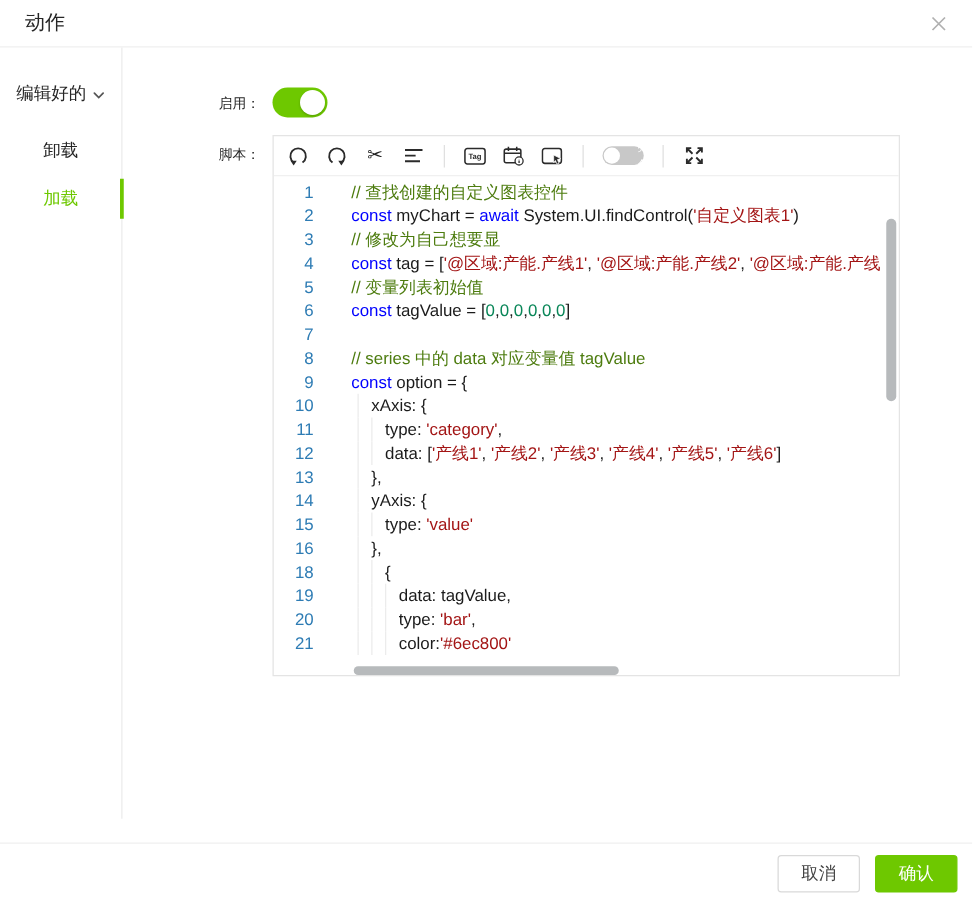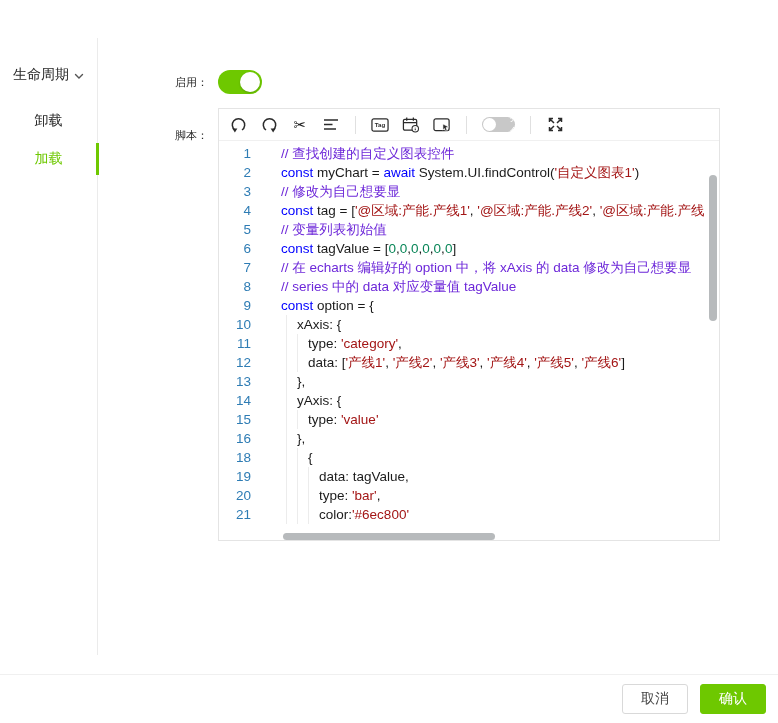--- a/index.html
+++ b/index.html
@@ -18,21 +18,21 @@
   .sb-items { margin-top:18px; }
   .sb-item { position:relative; height:38px; display:flex; align-items:center; justify-content:center; font-size:14px; color:#262626; cursor:pointer; }
   .sb-item.active { color:var(--accent,#6ec800); }
   .sb-item.active .act-bar { position:absolute; right:-2px; top:3px; width:3px; height:32px; background:var(--accent,#6ec800); }
 
   
   .content { position:absolute; left:98px; top:38px; right:0; padding:32px 0 0 77px; }
   .row { display:flex; align-items:center; }
   .row + .row { margin-top:14px; align-items:flex-start; }
   .f-label { width:43px; flex:none; font-size:11px; color:#262626; }
-  .row.script .f-label { margin-top:20px; }
+  .row.script .f-label { margin-top:8px; }
 
   
   .toggle { position:relative; width:44px; height:24px; border-radius:12px; background:var(--accent,#6ec800); cursor:pointer; }
   .toggle .knob { position:absolute; right:2px; top:2px; width:20px; height:20px; border-radius:50%; background:#fff; box-shadow:0 1px 2px rgba(0,0,0,.2); }
 
   
   .editor { position:relative; width:502px; height:433px; border:1px solid #e4e4e4; background:#fff; overflow:hidden; }
   .toolbar { height:32px; border-bottom:1px solid #f0f0f0; display:flex; align-items:center; padding:0 10px; gap:13px; }
   .tb-icon { display:flex; align-items:center; justify-content:center; width:18px; height:18px; color:#333; cursor:pointer; }
   .tb-icon svg { display:block; }
@@ -43,43 +43,51 @@
   .theme-toggle .tlabel { font-size:9px; color:#fff; margin-left:14px; letter-spacing:0; }
 
   
   .code { position:relative; height:400px; overflow:hidden; padding-top:3px; font-size:13.5px; }
   .cl { display:flex; line-height:19px; white-space:pre; }
   .ln { width:40px; flex:none; text-align:right; padding-right:8px; color:#2e7cb4; user-select:none; }
   .ct { padding-left:22px; }
   .ind { display:inline-block; width:11px; height:19px; vertical-align:top; border-left:1px solid #ececec; }
   .ct .ind:first-of-type { margin-left:5px; }
   .tk-kw { color:#0000ff; }
-  .tk-cm { color:#6d28d9; }
+  .tk-cm { color:#4d7c0f; }
   .tk-st { color:#a31515; }
   .tk-nu { color:#098658; }
   .tk-pl { color:#1b1b1b; }
 
   .vsb { position:absolute; right:2px; top:34px; width:8px; height:146px; background:#b7babc; border-radius:4px; cursor:pointer; }
   .hsb { position:absolute; left:64px; bottom:1px; width:212px; height:7px; background:#b7babc; border-radius:4px; cursor:pointer; }
 
   
   .footer { position:absolute; left:0; right:0; bottom:0; height:49px; border-top:1px solid #f0f0f0; display:flex; align-items:center; justify-content:flex-end; gap:12px; padding-right:12px; background:#fff; }
   .btn { height:30px; min-width:61px; padding:0 18px; font-size:14px; border-radius:3px; cursor:pointer; font-family:inherit; }
   .btn-cancel { background:#fff; border:1px solid #d9d9d9; color:#444; }
   .btn-confirm { background:var(--accent,#6ec800); border:1px solid var(--accent,#6ec800); color:#fff; }
 </style>
 </head>
 <body>
 
 <div class="dialog">
 
+  <div class="hdr">
+    <span class="hdr-title">动作</span>
+    <span class="hdr-close">
+      <svg width="14" height="14" viewBox="0 0 14 14">
+          <path d="M2 2 L12 12 M12 2 L2 12" stroke="#b0b0b0" stroke-width="1.4" fill="none"></path>
+        </svg>
+    </span>
+  </div>
 
   <div class="sidebar">
     <div class="sb-group">
-      <span>生命周期</span>
+      <span>编辑好的</span>
       <span>
         <svg width="10" height="7" viewBox="0 0 10 7">
             <path d="M1.5 1.5 L5 5 L8.5 1.5" stroke="#555" stroke-width="1.4" fill="none" stroke-linecap="round"></path>
           </svg>
       </span>
     </div>
     <div class="sb-items">
       <div class="sb-item">
         <span>卸载</span>
       </div>
@@ -157,21 +165,21 @@
         </div>
 
         <div class="code">
           <div>
               <div class="cl"><span class="ln">1</span><span class="ct"><span class="tk-cm">// 查找创建的自定义图表控件</span></span></div>
               <div class="cl"><span class="ln">2</span><span class="ct"><span class="tk-kw">const </span><span class="tk-pl">myChart = </span><span class="tk-kw">await </span><span class="tk-pl">System.UI.findControl(</span><span class="tk-st">'自定义图表1'</span><span class="tk-pl">)</span></span></div>
               <div class="cl"><span class="ln">3</span><span class="ct"><span class="tk-cm">// 修改为自己想要显</span></span></div>
               <div class="cl"><span class="ln">4</span><span class="ct"><span class="tk-kw">const </span><span class="tk-pl">tag = [</span><span class="tk-st">'@区域:产能.产线1'</span><span class="tk-pl">, </span><span class="tk-st">'@区域:产能.产线2'</span><span class="tk-pl">, </span><span class="tk-st">'@区域:产能.产线</span></span></div>
               <div class="cl"><span class="ln">5</span><span class="ct"><span class="tk-cm">// 变量列表初始值</span></span></div>
               <div class="cl"><span class="ln">6</span><span class="ct"><span class="tk-kw">const </span><span class="tk-pl">tagValue = [</span><span class="tk-nu">0</span><span class="tk-pl">,</span><span class="tk-nu">0</span><span class="tk-pl">,</span><span class="tk-nu">0</span><span class="tk-pl">,</span><span class="tk-nu">0</span><span class="tk-pl">,</span><span class="tk-nu">0</span><span class="tk-pl">,</span><span class="tk-nu">0</span><span class="tk-pl">]</span></span></div>
-              <div class="cl"><span class="ln">7</span><span class="ct"><span class="tk-cm">// 在 echarts 编辑好的 option 中，将 xAxis 的 data 修改为自己想要显</span></span></div>
+              <div class="cl"><span class="ln">7</span></div>
               <div class="cl"><span class="ln">8</span><span class="ct"><span class="tk-cm">// series 中的 data 对应变量值 tagValue</span></span></div>
               <div class="cl"><span class="ln">9</span><span class="ct"><span class="tk-kw">const </span><span class="tk-pl">option = {</span></span></div>
               <div class="cl"><span class="ln">10</span><span class="ct"><span class="ind"></span><span class="tk-pl">xAxis: {</span></span></div>
               <div class="cl"><span class="ln">11</span><span class="ct"><span class="ind"></span><span class="ind"></span><span class="tk-pl">type: </span><span class="tk-st">'category'</span><span class="tk-pl">,</span></span></div>
               <div class="cl"><span class="ln">12</span><span class="ct"><span class="ind"></span><span class="ind"></span><span class="tk-pl">data: [</span><span class="tk-st">'产线1'</span><span class="tk-pl">, </span><span class="tk-st">'产线2'</span><span class="tk-pl">, </span><span class="tk-st">'产线3'</span><span class="tk-pl">, </span><span class="tk-st">'产线4'</span><span class="tk-pl">, </span><span class="tk-st">'产线5'</span><span class="tk-pl">, </span><span class="tk-st">'产线6'</span><span class="tk-pl">]</span></span></div>
               <div class="cl"><span class="ln">13</span><span class="ct"><span class="ind"></span><span class="tk-pl">},</span></span></div>
               <div class="cl"><span class="ln">14</span><span class="ct"><span class="ind"></span><span class="tk-pl">yAxis: {</span></span></div>
               <div class="cl"><span class="ln">15</span><span class="ct"><span class="ind"></span><span class="ind"></span><span class="tk-pl">type: </span><span class="tk-st">'value'</span></span></div>
               <div class="cl"><span class="ln">16</span><span class="ct"><span class="ind"></span><span class="tk-pl">},</span></span></div>
               <div class="cl"><span class="ln">18</span><span class="ct"><span class="ind"></span><span class="ind"></span><span class="tk-pl">{</span></span></div>

